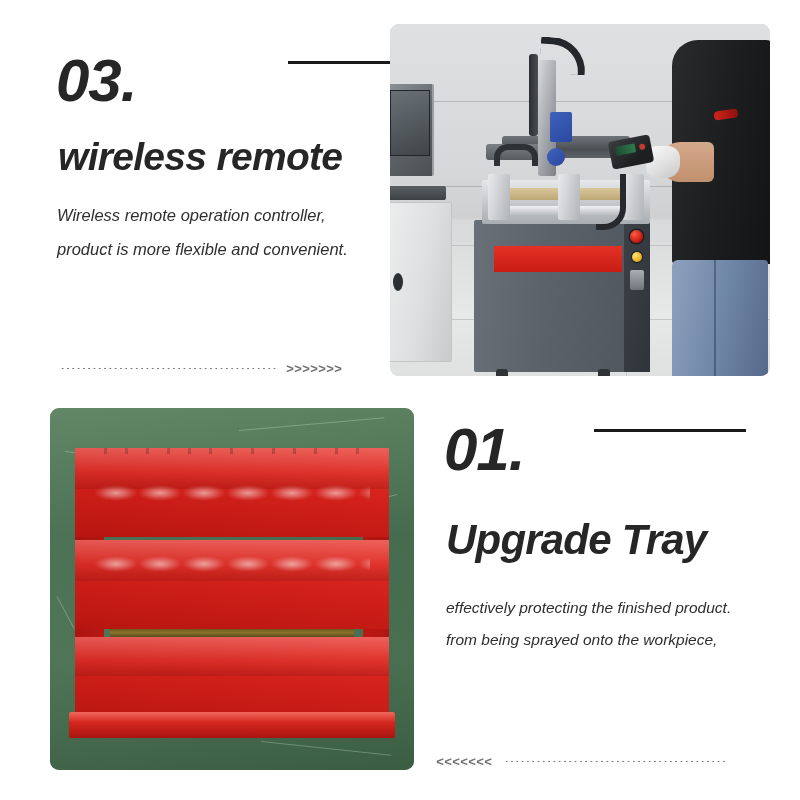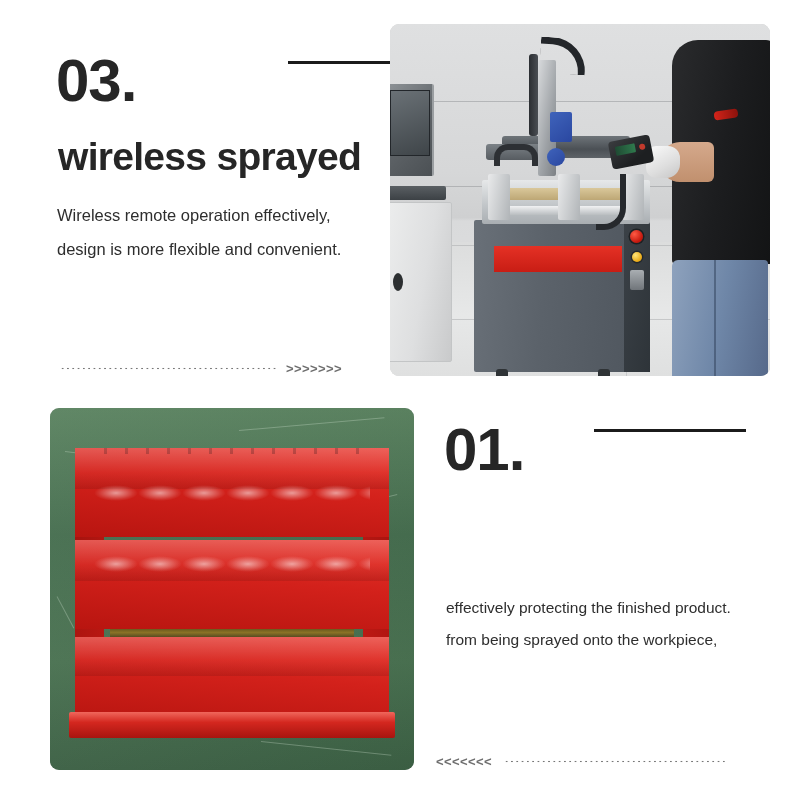--- a/index.html
+++ b/index.html
@@ -15,20 +15,21 @@
     background: #ffffff;
     font-family: "Liberation Sans", "DejaVu Sans", sans-serif;
     color: #2b2b2b;
     position: relative;
   }
 
   .page {
     position: relative;
     width: 800px;
     height: 574px;
+    font-style: italic;
   }
 
   
   .section-03 {
     position: absolute;
     left: 0; top: 0;
     width: 800px; height: 400px;
   }
 
   .text-03 {
@@ -479,24 +480,24 @@
 </head>
 <body>
 
 <div class="page">
 
   <div class="section-03">
 
     <div class="text-03">
       <div class="rule-03"></div>
       <div class="num-03">03.</div>
-      <div class="title-03">wireless sprayed</div>
+      <div class="title-03">wireless remote</div>
       <div class="body-03">
-        <div>Wireless remote operation effectively,</div>
-        <div>design is more flexible and convenient.</div>
+        <div>Wireless remote operation controller,</div>
+        <div>product is more flexible and convenient.</div>
       </div>
       <div class="deco-03">
         <span class="dots dots-03"></span>
         <span class="chevrons">&gt;&gt;&gt;&gt;&gt;&gt;&gt;</span>
       </div>
     </div>
 
     <div class="photo photo-03">
       <div class="ws-wall"></div>
       <div class="ws-wall-seam" style="top:22%"></div>
@@ -589,20 +590,21 @@
           <div class="tray-bevel"></div>
         </div>
 
         <div class="tray-lip"></div>
       </div>
     </div>
 
     <div class="text-04">
       <div class="rule-04"></div>
       <div class="num-04">01.</div>
+      <div class="title-04">Upgrade Tray</div>
       <div class="body-04">
         <div>effectively protecting the finished product.</div>
         <div>from being sprayed onto the workpiece,</div>
       </div>
       <div class="deco-04">
         <span class="chevrons">&lt;&lt;&lt;&lt;&lt;&lt;&lt;</span>
         <span class="dots dots-04"></span>
       </div>
     </div>
   </div>

